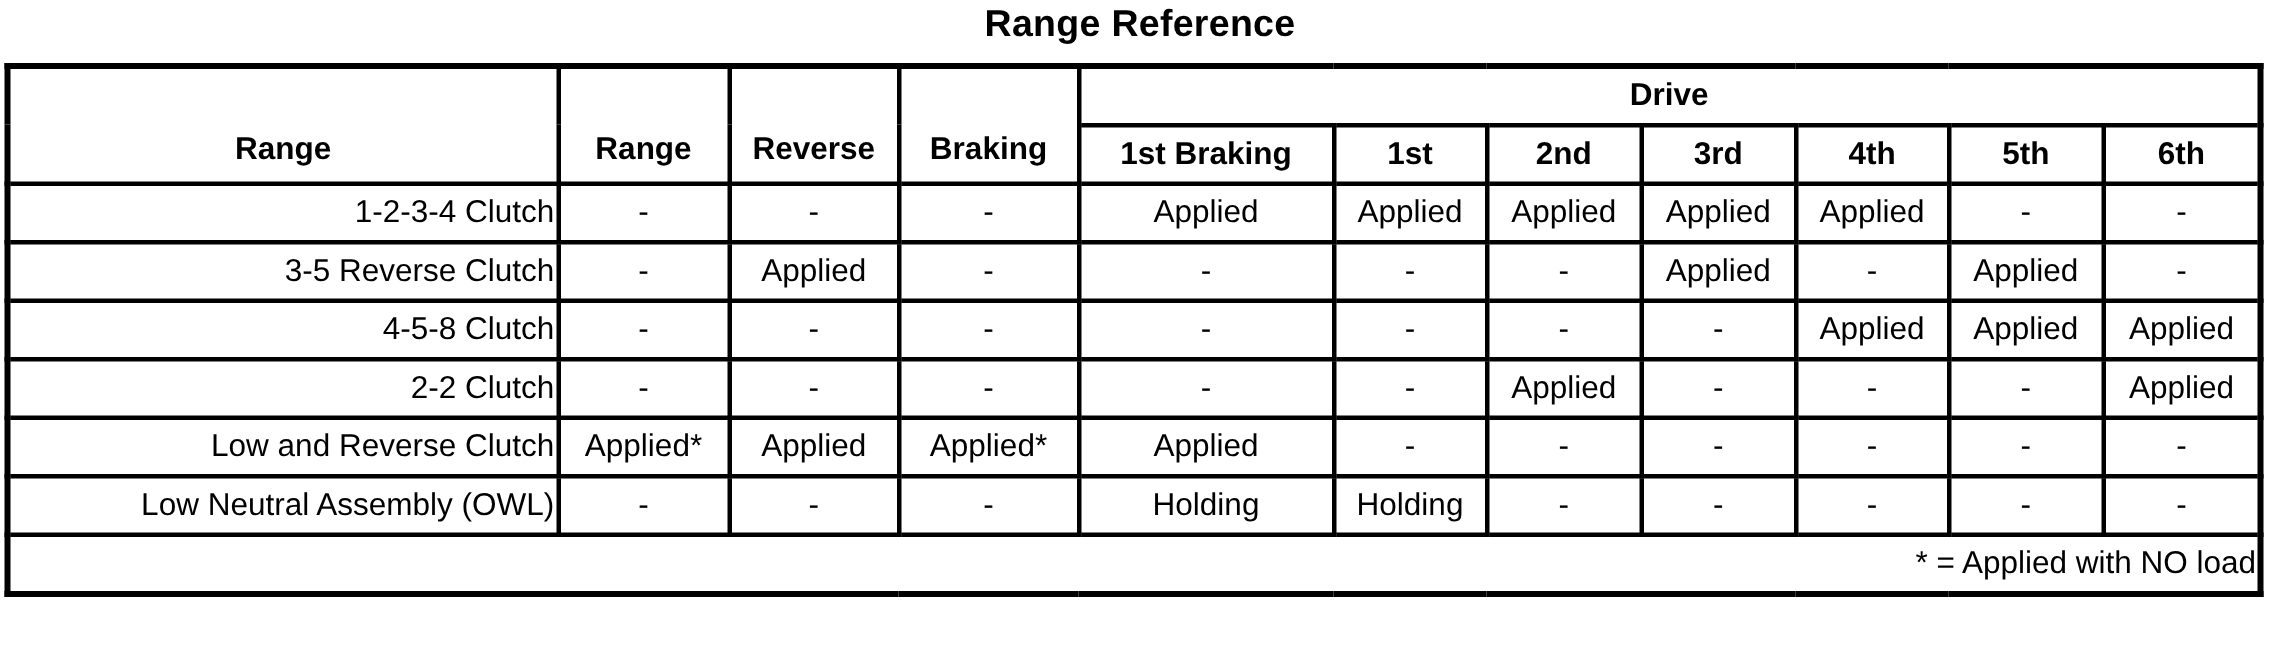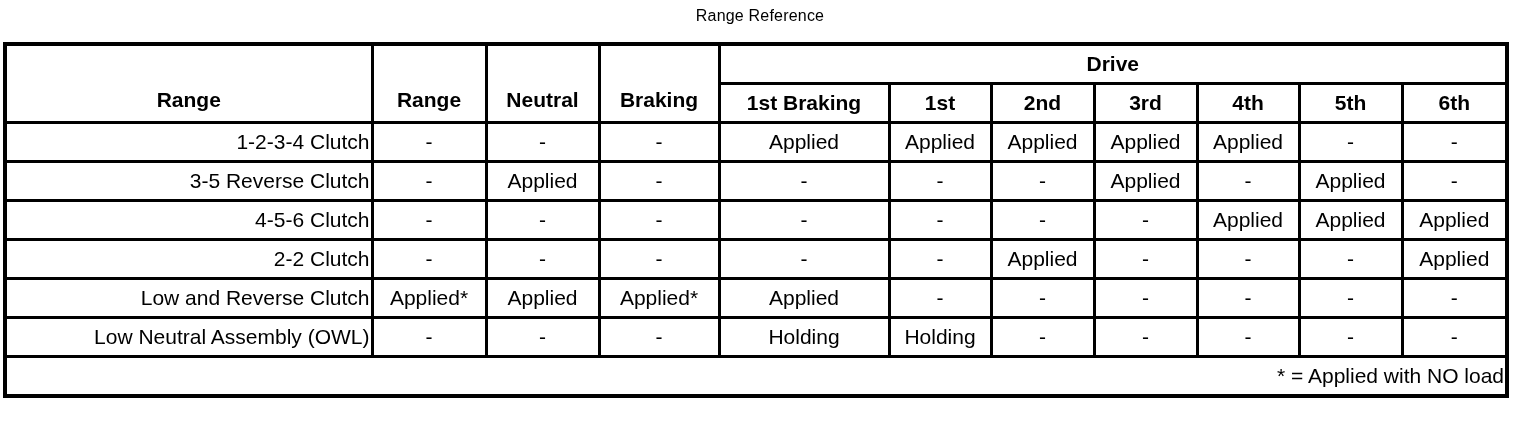--- a/index.html
+++ b/index.html
@@ -12,22 +12,22 @@
     color: #000000;
     overflow: hidden;
   }
   .page {
     width: 1520px;
     height: 432px;
     position: relative;
   }
   .title {
     text-align: center;
-    font-weight: normal;
-    font-size: 16px;
+    font-weight: bold;
+    font-size: 25px;
     line-height: 26px;
     padding-top: 3px;
     letter-spacing: 0.2px;
   }
   table.range-table {
     border-collapse: collapse;
     table-layout: fixed;
     margin: 13px 0 0 3px;
     width: 1506px;
     border: 4px solid #000000;
@@ -89,21 +89,21 @@
       <col style="width:103px">
       <col style="width:103px">
       <col style="width:102px">
       <col style="width:103px">
       <col style="width:105px">
     </colgroup>
     <thead>
       <tr class="drive-row">
         <th class="span-head" rowspan="2">Range</th>
         <th class="span-head" rowspan="2">Range</th>
-        <th class="span-head" rowspan="2">Neutral</th>
+        <th class="span-head" rowspan="2">Reverse</th>
         <th class="span-head" rowspan="2">Braking</th>
         <th class="drive-head" colspan="7">Drive</th>
       </tr>
       <tr class="sub-row">
         <th>1st Braking</th>
         <th>1st</th>
         <th>2nd</th>
         <th>3rd</th>
         <th>4th</th>
         <th>5th</th>
@@ -131,21 +131,21 @@
           <td class="val">-</td>
           <td class="val">-</td>
           <td class="val">-</td>
           <td class="val">-</td>
           <td class="val">Applied</td>
           <td class="val">-</td>
           <td class="val">Applied</td>
           <td class="val">-</td>
         </tr>
         <tr>
-          <td class="label">4-5-6 Clutch</td>
+          <td class="label">4-5-8 Clutch</td>
           <td class="val">-</td>
           <td class="val">-</td>
           <td class="val">-</td>
           <td class="val">-</td>
           <td class="val">-</td>
           <td class="val">-</td>
           <td class="val">-</td>
           <td class="val">Applied</td>
           <td class="val">Applied</td>
           <td class="val">Applied</td>

